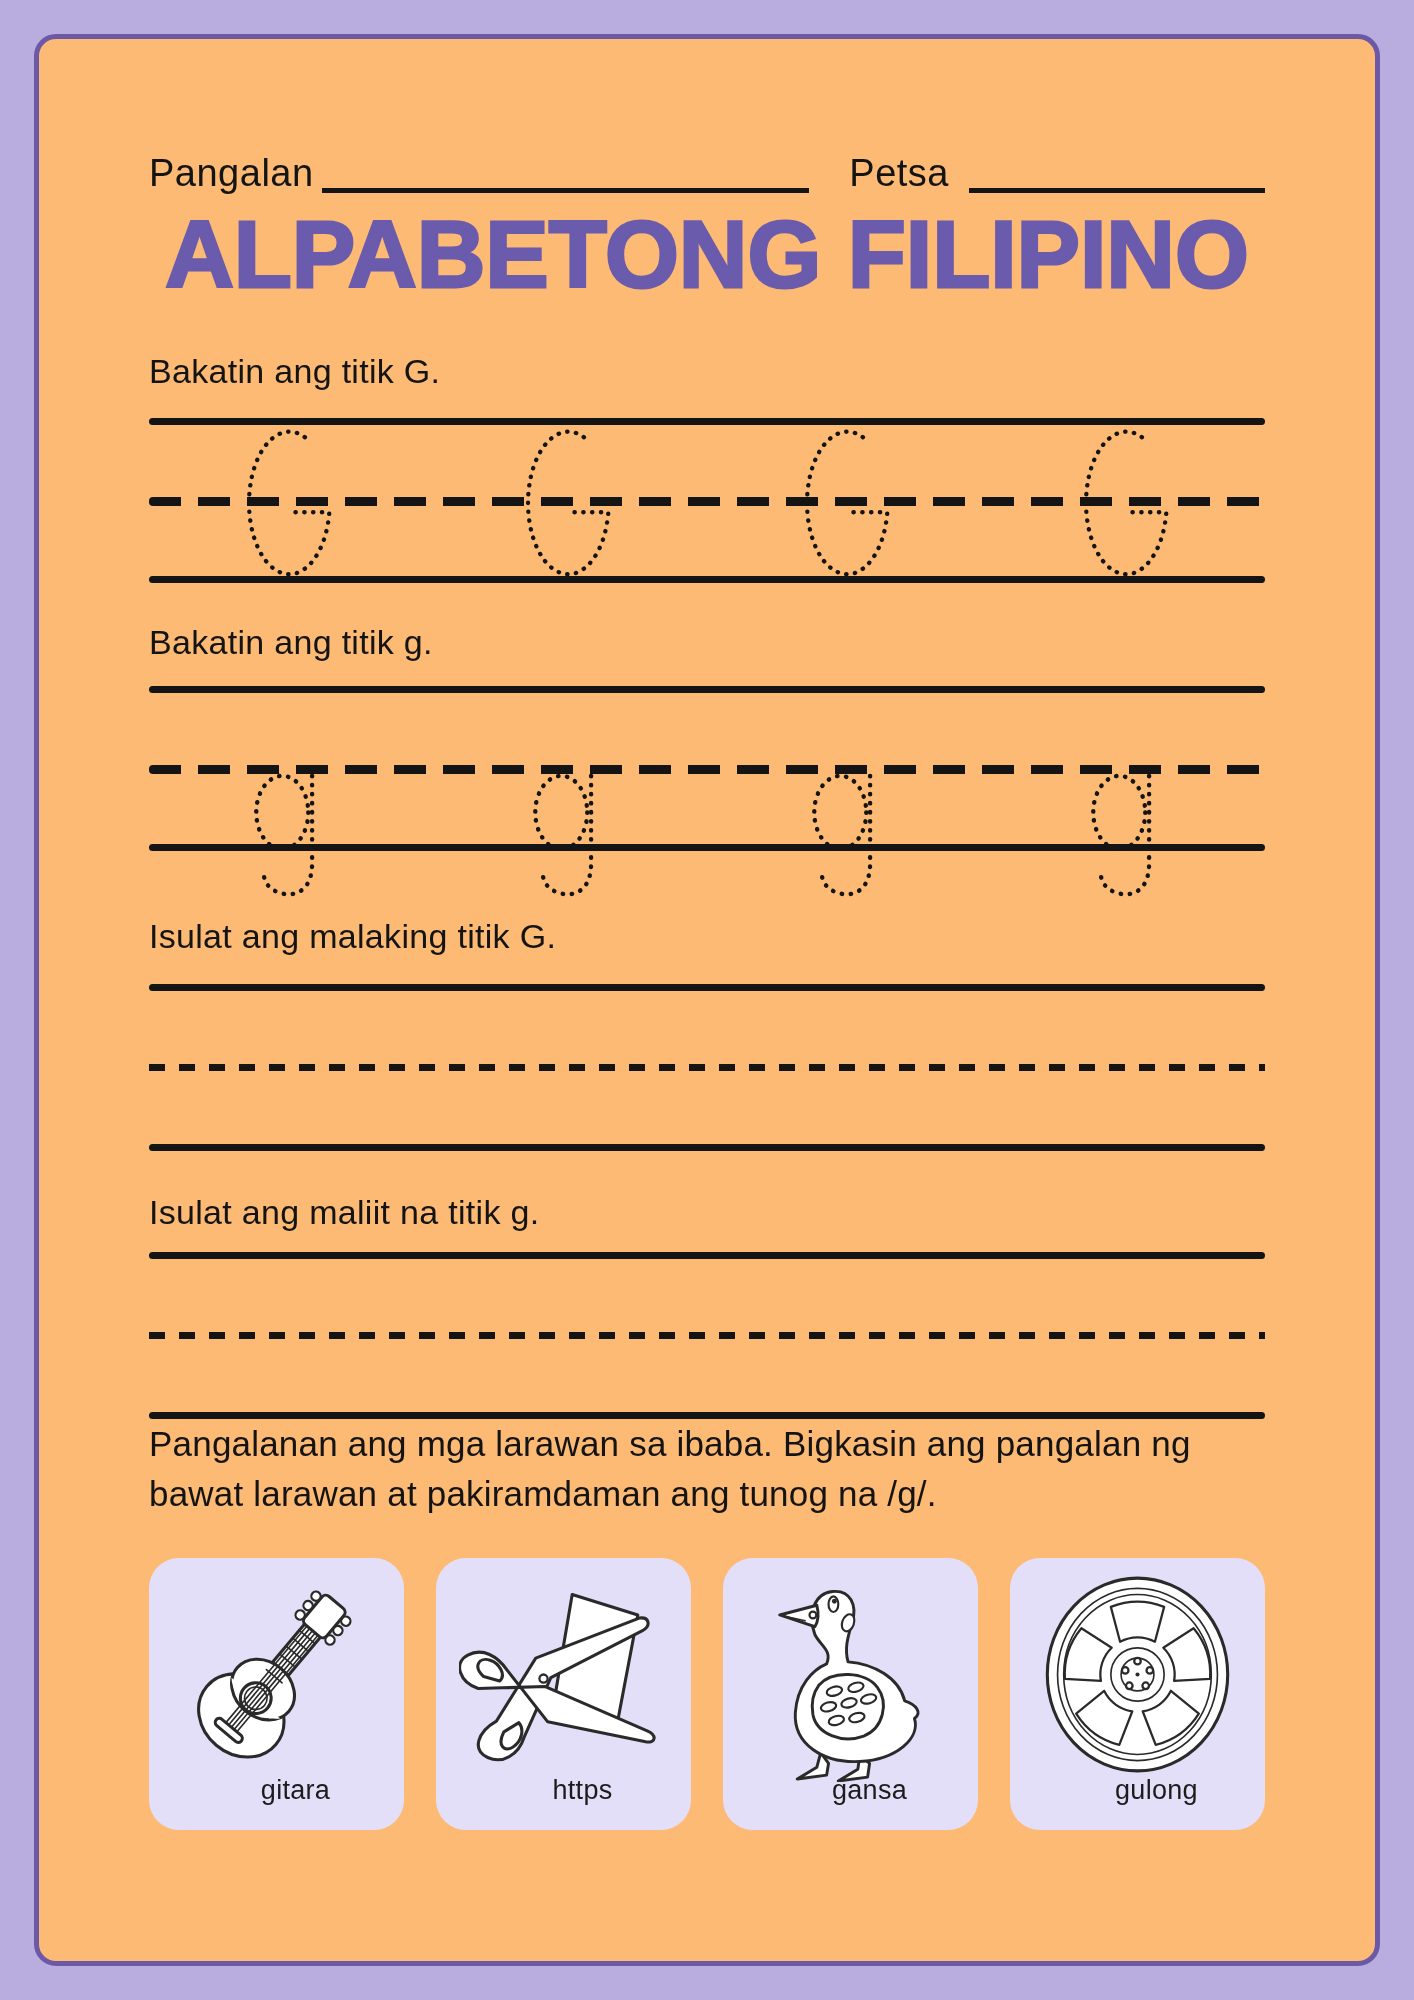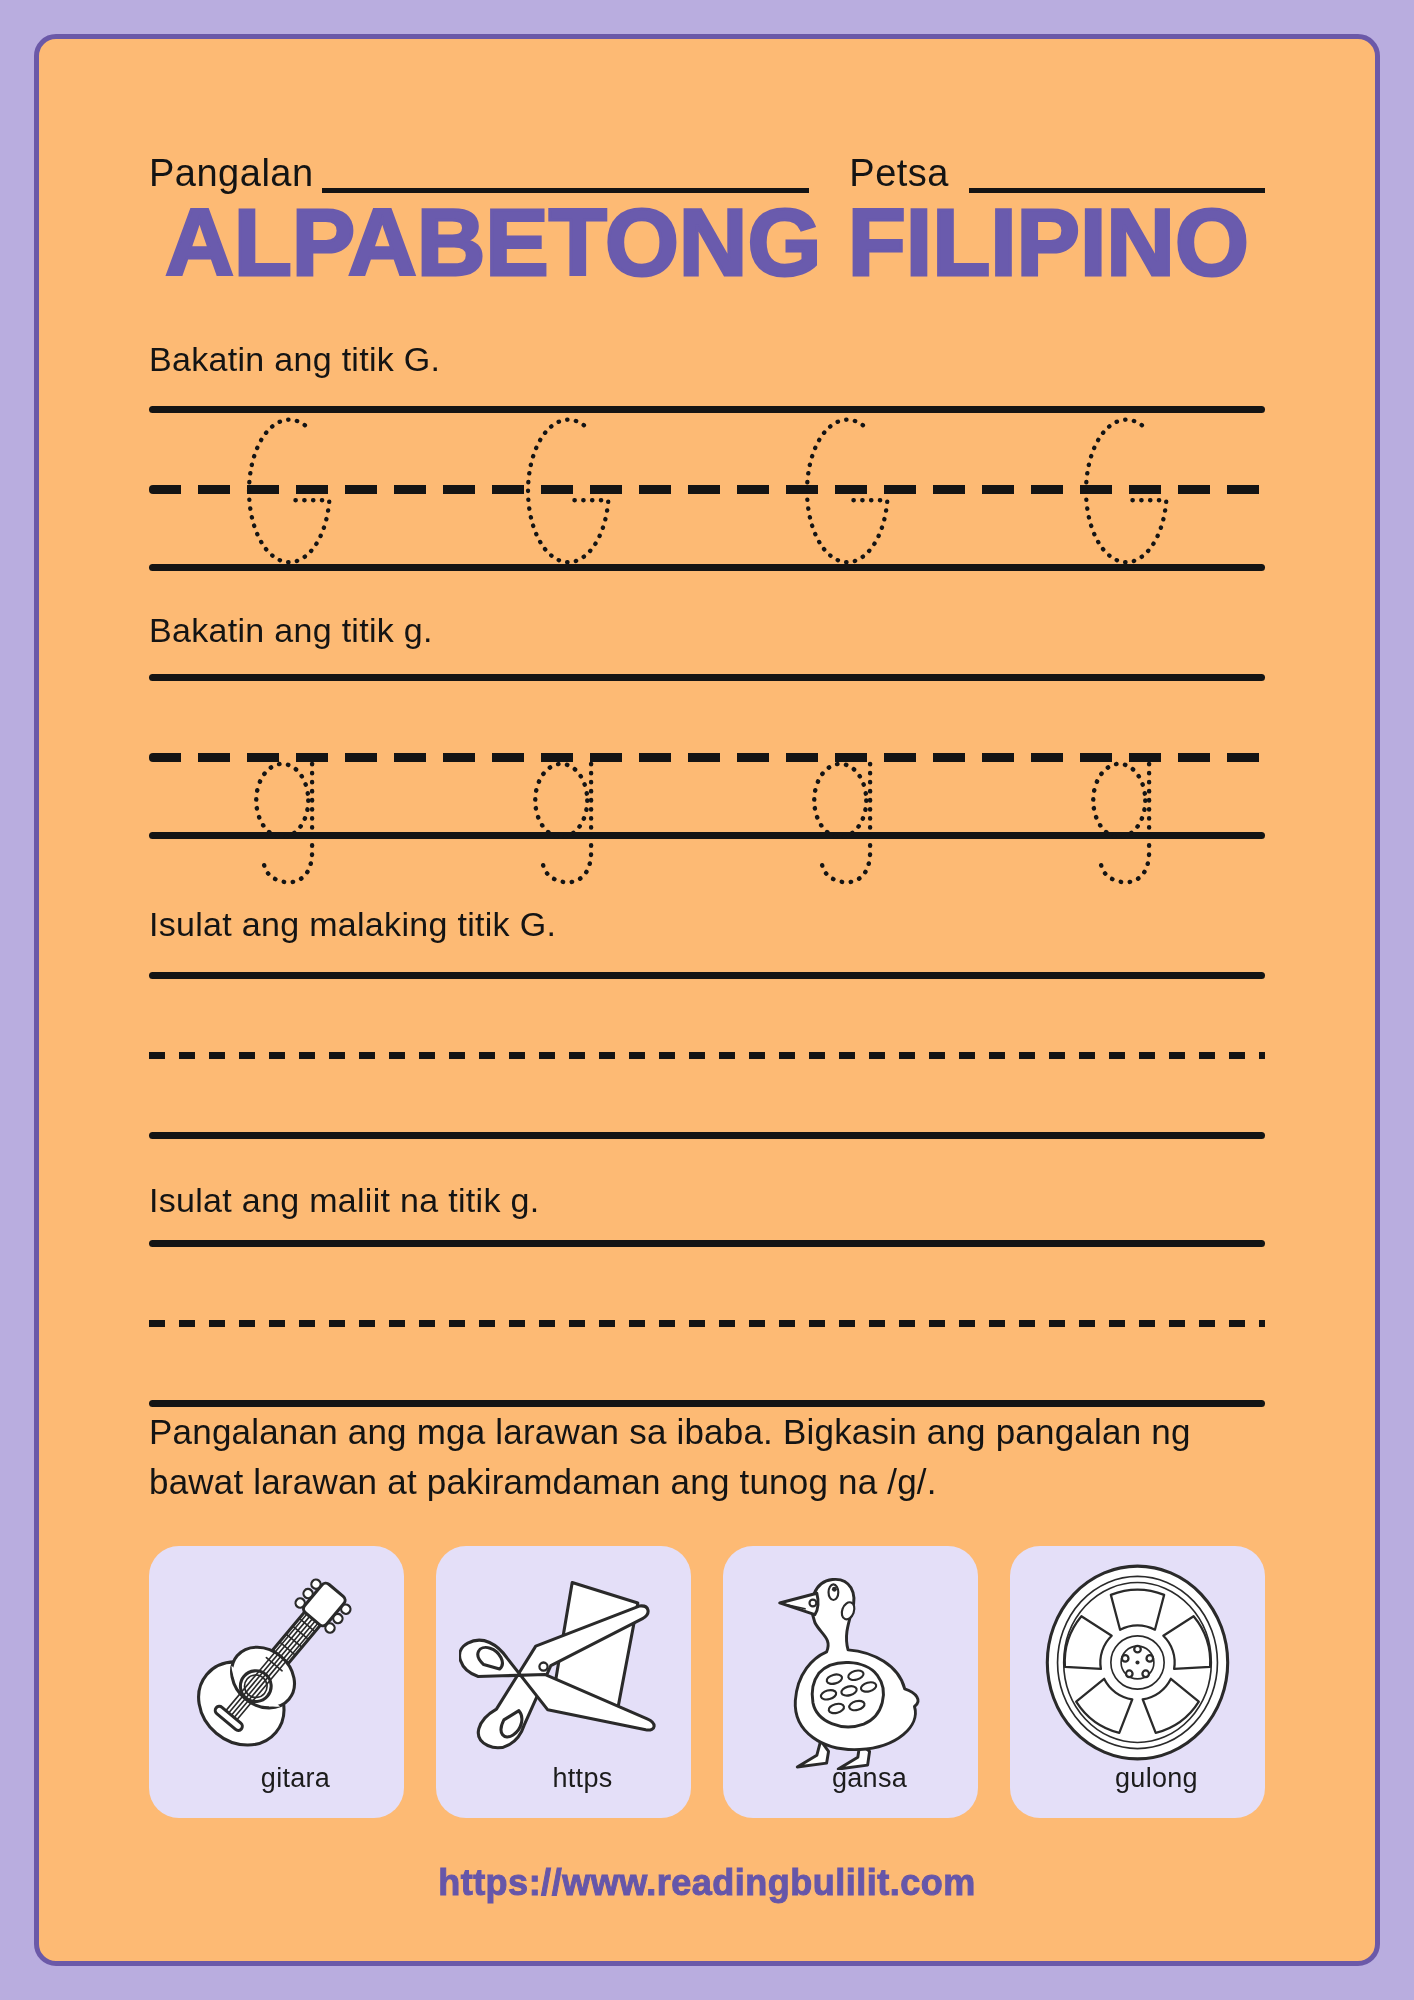--- a/index.html
+++ b/index.html
@@ -30,20 +30,21 @@
   }
   .blank-line {
     border-bottom: 5px solid #141414;
     height: 44px;
   }
   .name-blank { flex: 1 1 auto; margin: 0 40px 2px 8px; }
   .date-blank { width: 296px; margin: 0 0 2px 20px; }
 
   
   .page-title {
+    margin-top: 12px;
     text-align: center;
     font-size: 95px;
     font-weight: 800;
     letter-spacing: 0px;
     color: #6a5bad;
     -webkit-text-stroke: 3px #6a5bad;
     white-space: nowrap;
     line-height: 1.0;
   }
 
@@ -304,16 +305,15 @@
           <circle class="line-art-fill" cx="108" cy="111" r="3.2"></circle>
           <circle class="line-art-fill" cx="92" cy="111" r="3.2"></circle>
           <circle class="line-art-fill" cx="88" cy="96" r="3.2"></circle>
           <circle cx="100" cy="100" r="2" fill="#2a2a2a" stroke="none"></circle>
         </svg>
         <span class="pic-label">gulong</span>
       </div>
 
     </div>
 
-    <div class="footer-url">https://www.readingbulilit.com</div>
 
   </div>
 </div>
 
 </body></html>

